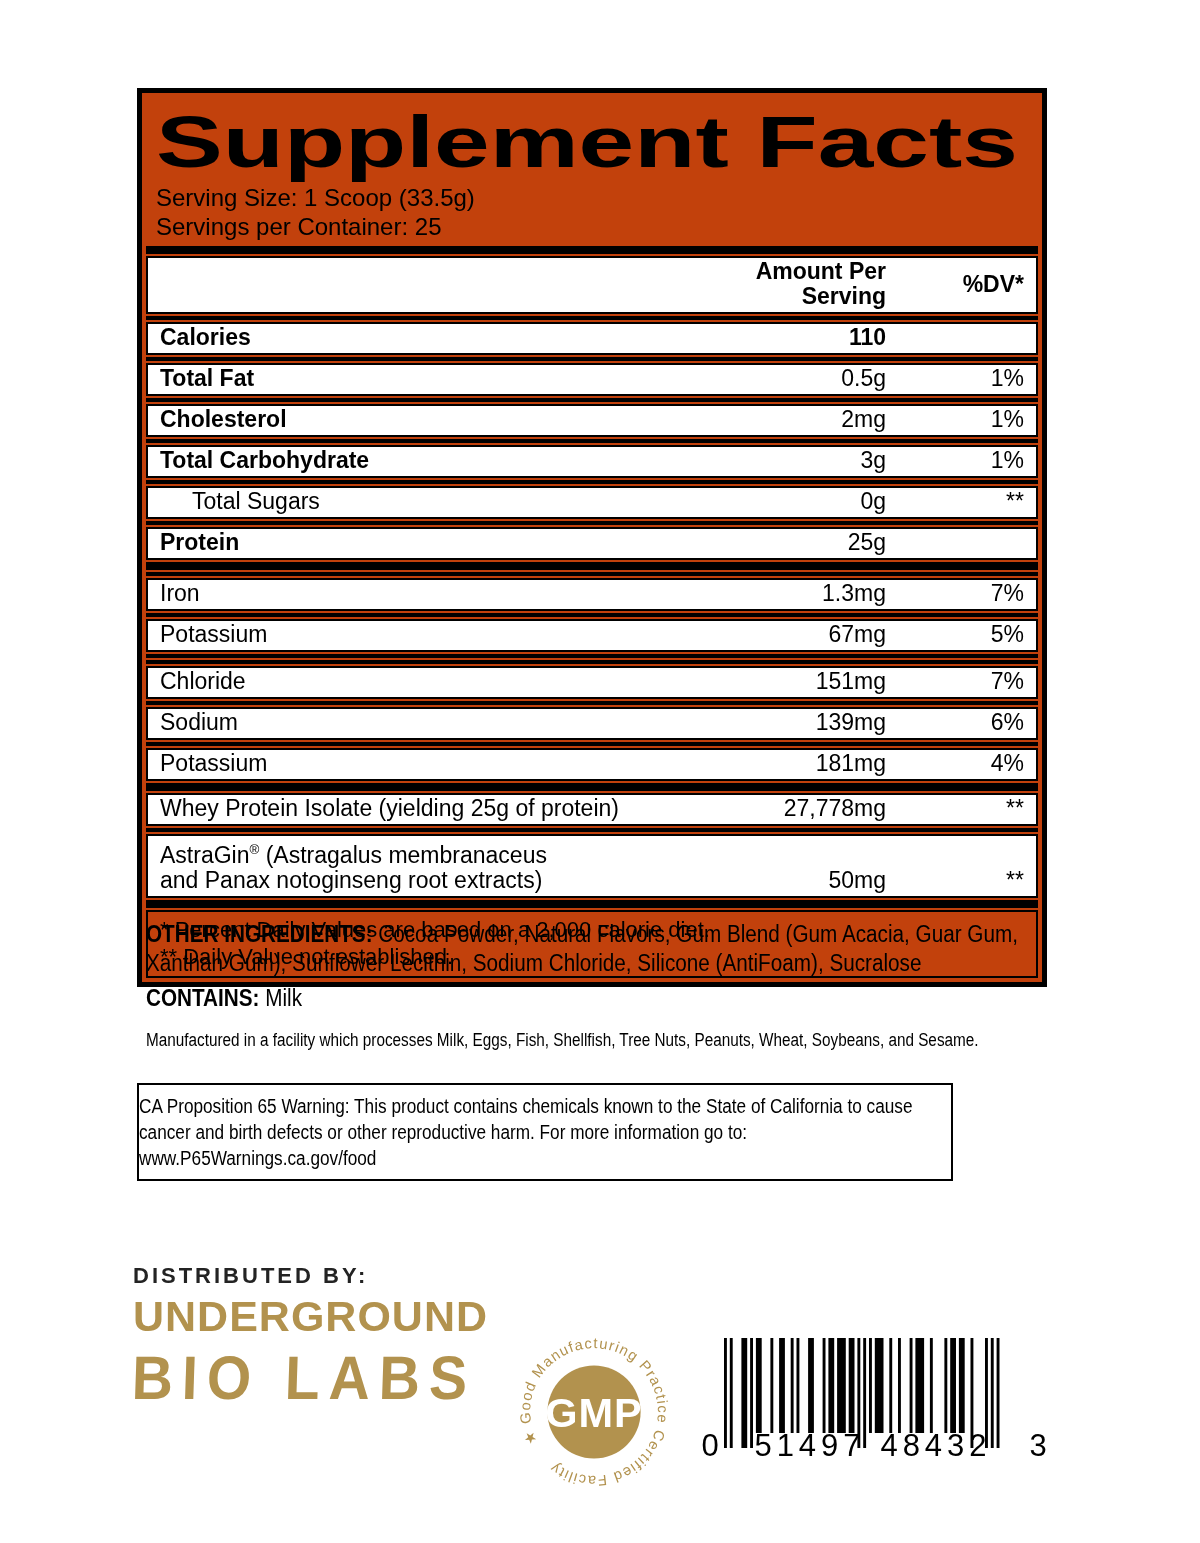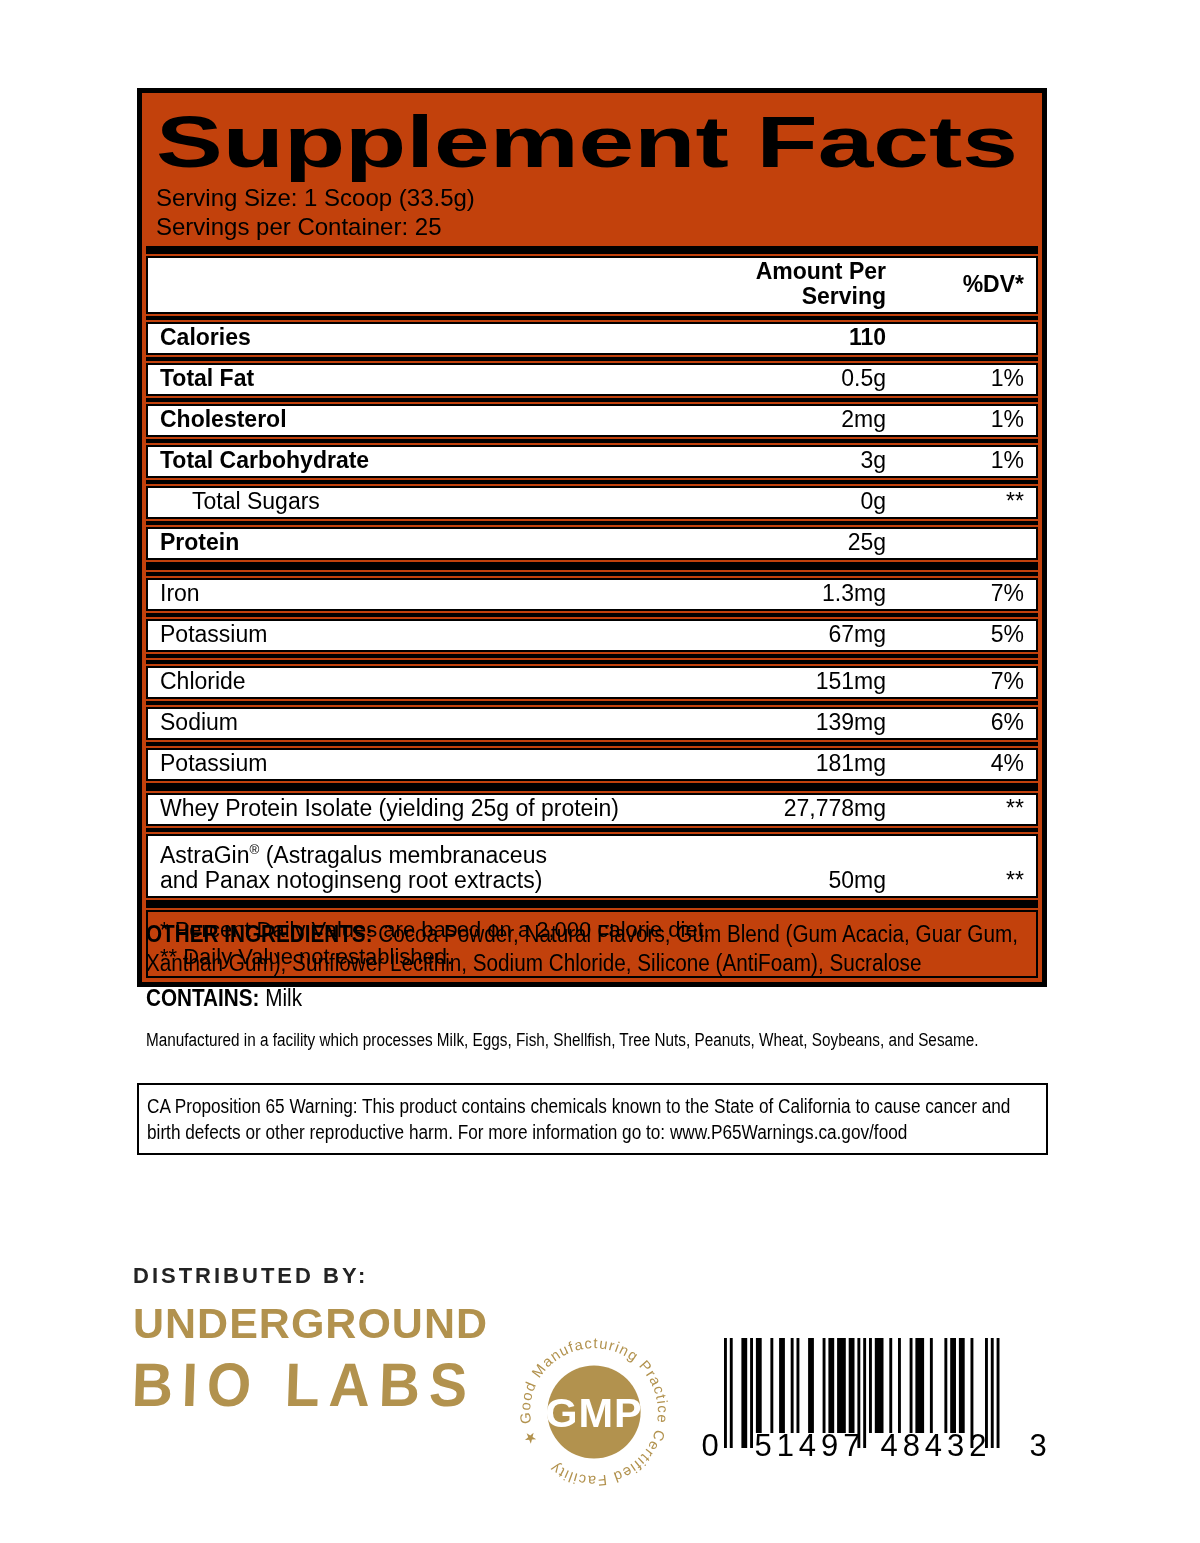--- a/index.html
+++ b/index.html
@@ -21,27 +21,27 @@
   .b{font-weight:bold;}
   .ind{padding-left:32px;}
   sup{font-size:58%;}
   .footnote{border:2px solid #000;padding:4px 10px 6px 12px;font-size:22px;line-height:27px;}
 
   
   .para{position:absolute;left:134px;width:917px;margin:12px;font-size:23px;line-height:29px;}
   .squeeze{transform:scaleX(0.9);transform-origin:0 0;width:111.2%;}
   .squeeze85{transform:scaleX(0.85);transform-origin:0 0;width:117.6%;}
   #facility{font-size:18px;line-height:28px;}
-  .warnbox{position:absolute;left:137px;top:1083px;width:911px;border:2px solid #000;padding:8px 8px;}
+  .warnbox{position:absolute;left:137px;top:1083px;width:816px;border:2px solid #000;padding:8px 0;}
   .warnbox .inner{font-size:20px;line-height:26px;transform:scaleX(0.86);transform-origin:0 0;width:116.2%;}
 
   
   .dist{position:absolute;left:133px;top:1263px;}
   .dist-label{font-size:22px;font-weight:bold;letter-spacing:3px;color:#232323;}
-  .dist-name{font-size:43px;font-weight:bold;letter-spacing:1px;color:var(--gold);margin-top:10px;white-space:nowrap;}
+  .dist-name{font-size:43px;font-weight:bold;letter-spacing:1px;color:var(--gold);margin-top:3px;white-space:nowrap;}
   .dist-labs{font-size:57px;font-weight:900;letter-spacing:9px;color:var(--gold);
              transform:scaleY(1.08) skewX(-2deg);transform-origin:left top;margin-top:1px;white-space:nowrap;}
   .seal{position:absolute;left:518px;top:1336px;}
   .barcode{position:absolute;left:698px;top:1336px;}
 </style>
 </head>
 <body>
 
 <div class="page">
 

